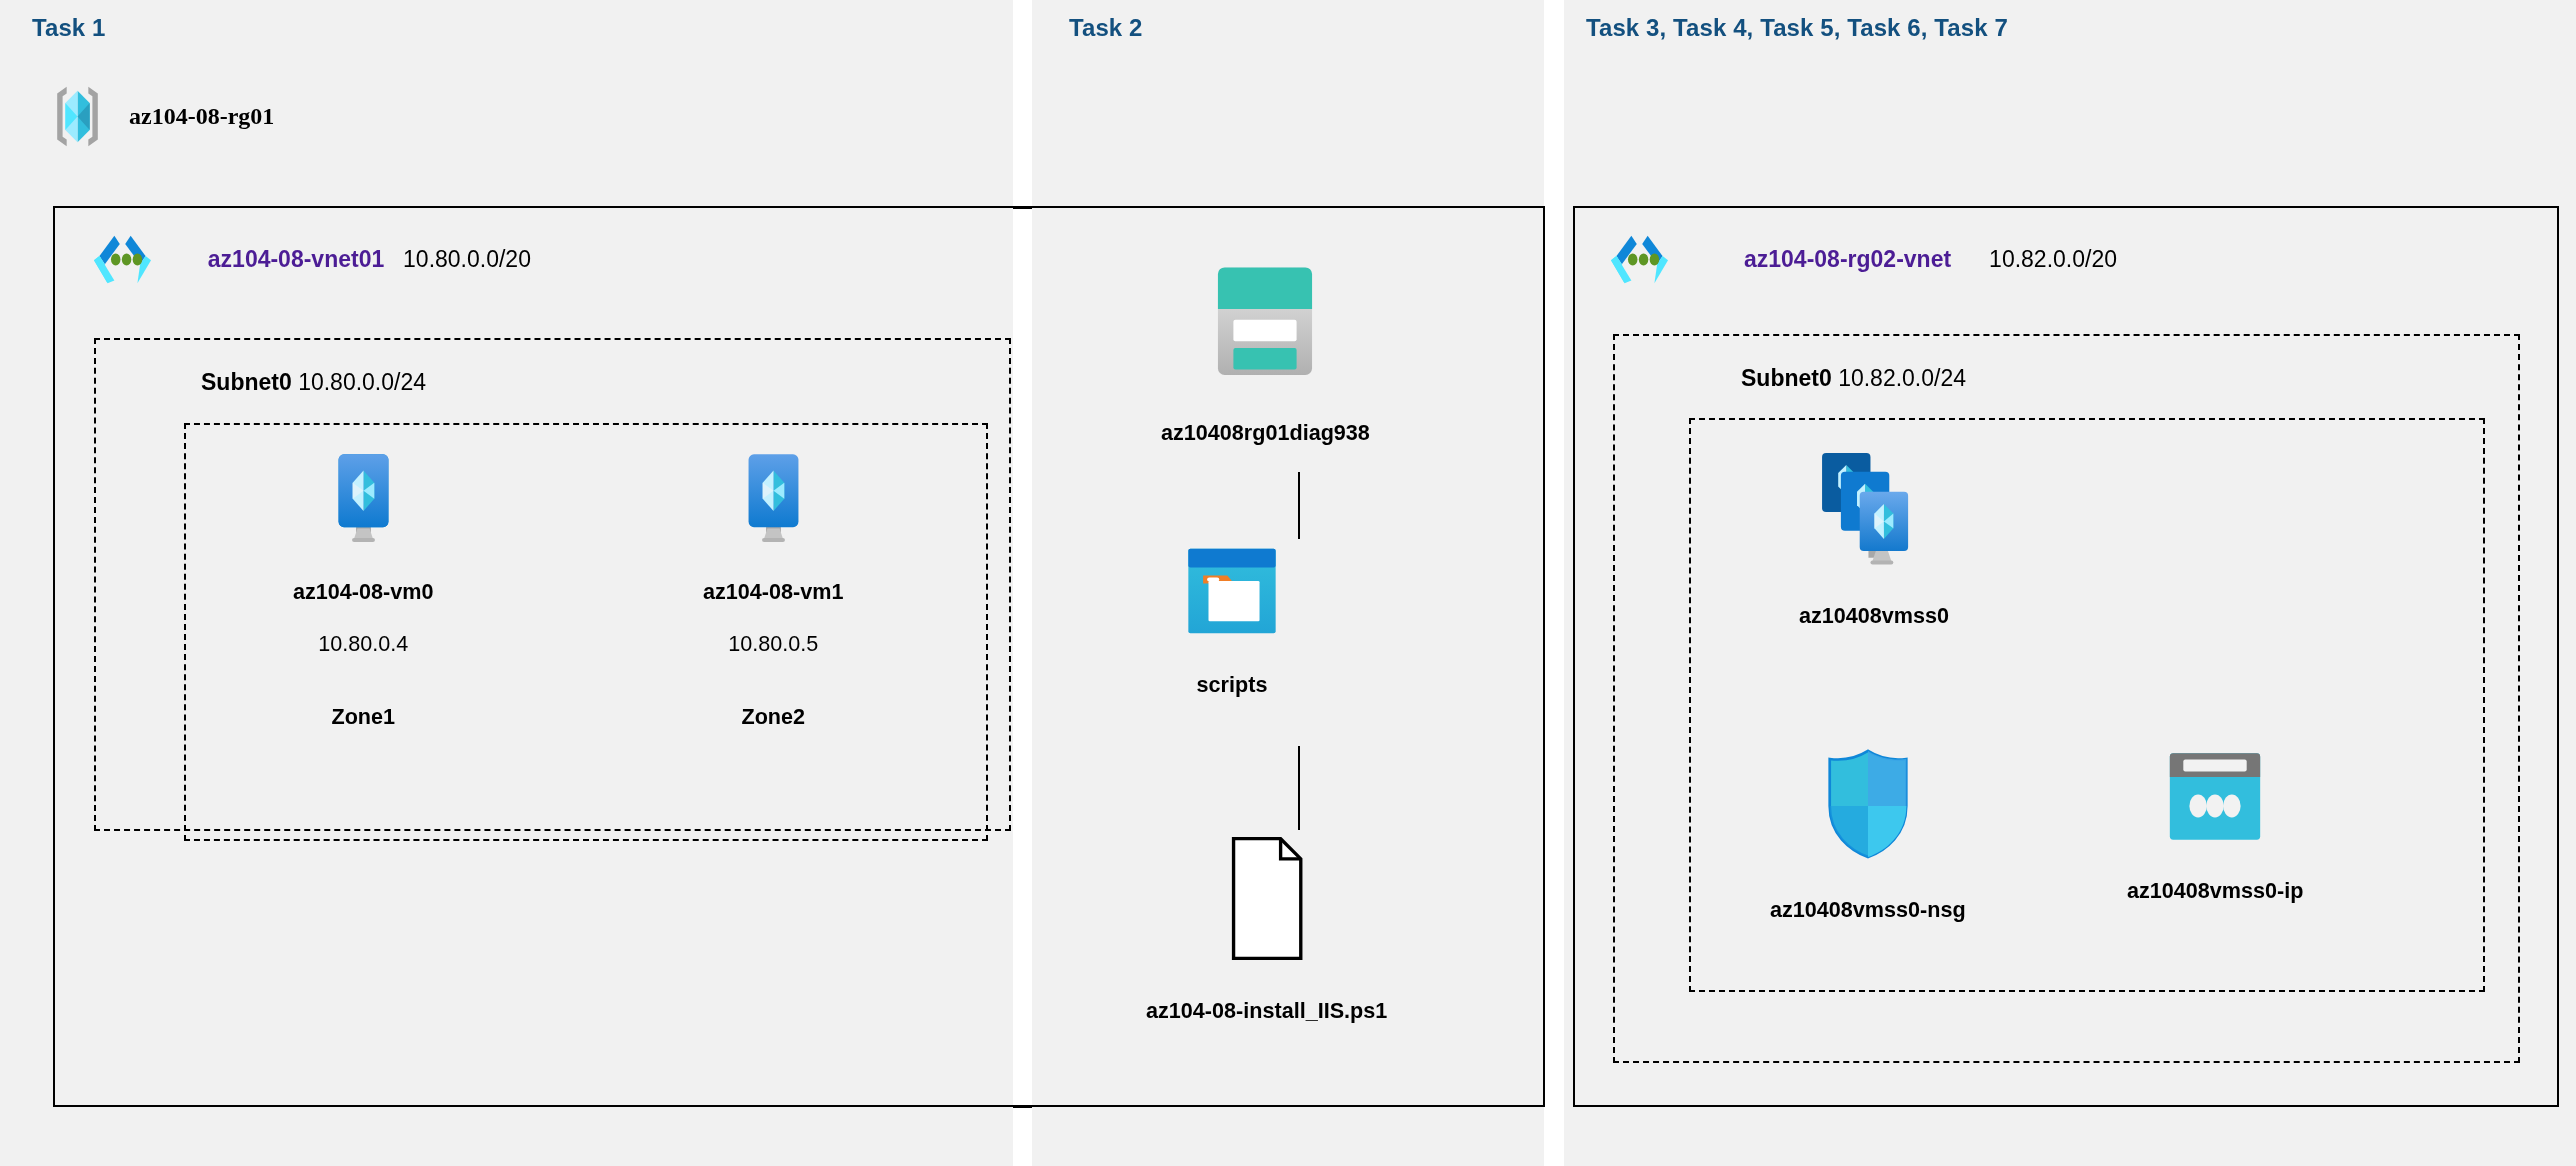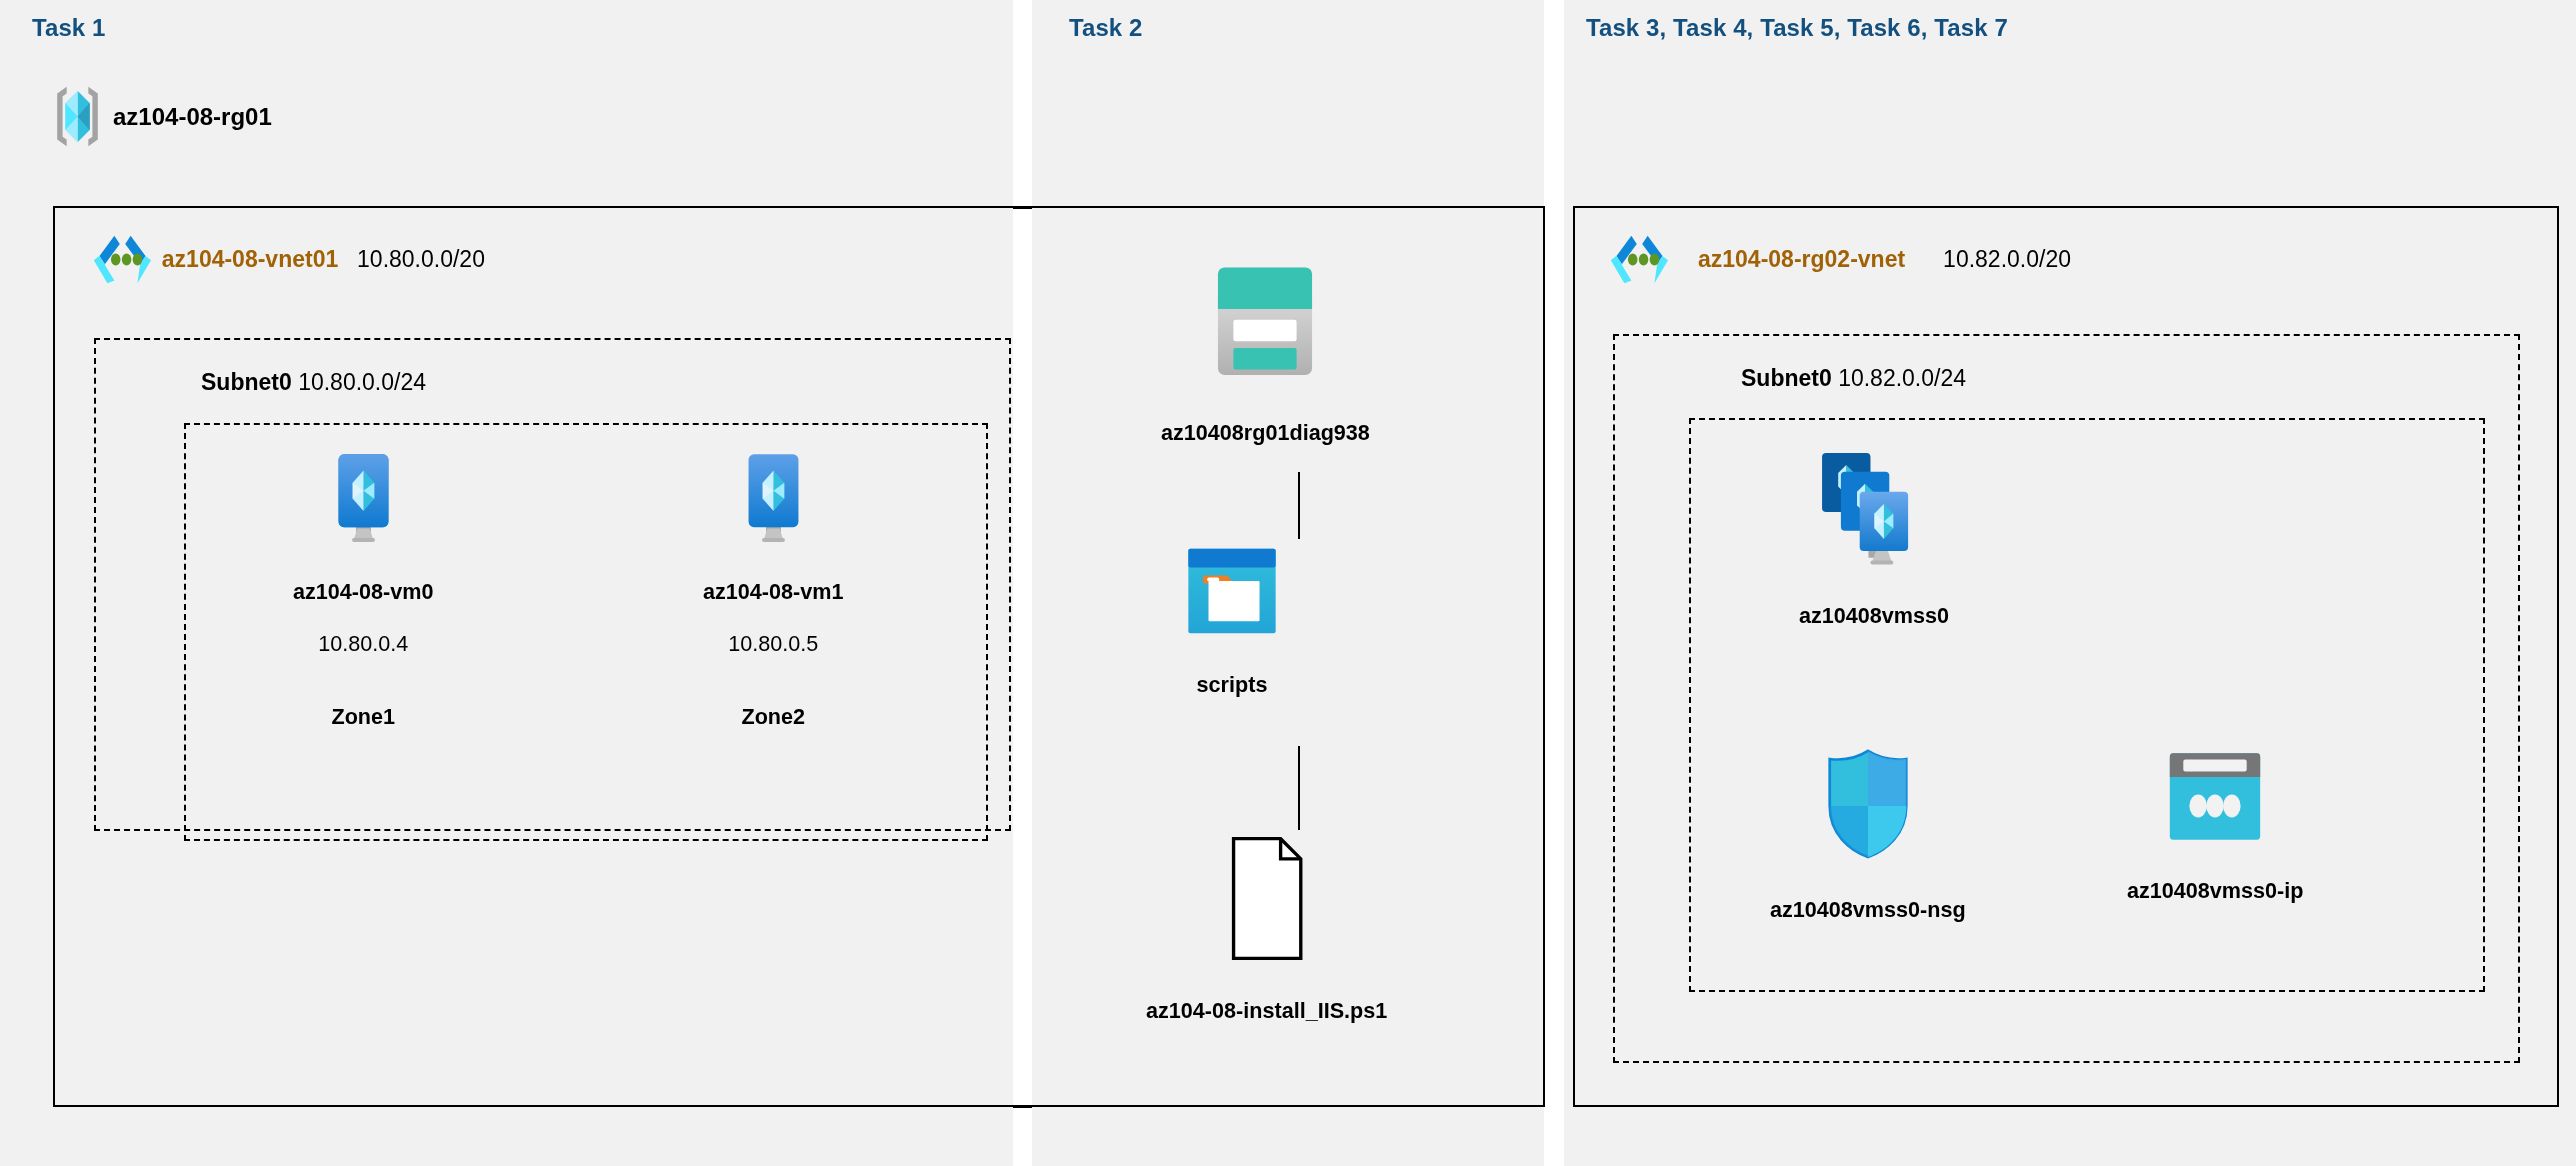--- a/index.html
+++ b/index.html
@@ -27,21 +27,21 @@
     font-weight:bold;
     font-size:24px;
     letter-spacing:0.1px;
     white-space:nowrap;
   }
   #label-task1{left:32px;top:13.5px;}
   #label-task2{left:1069px;top:13.5px;}
   #label-task3{left:1586px;top:13.5px;}
 
   
-  .rg{position:absolute;display:flex;align-items:center;gap:11px;}
+  .rg{position:absolute;display:flex;align-items:center;gap:27px;font-family:Liberation Serif, serif;}
   #rg01{left:53px;top:84px;}
   #rg02{left:1578px;top:84px;}
   .rg-name{
     font-size:24px;font-weight:bold;color:#000;white-space:nowrap;
   }
 
   
   .solid-box{
     position:absolute;
     border:2.7px solid #000;
@@ -55,21 +55,21 @@
   #gap-2{left:1545px;top:0px;width:19px;height:1166px;}
   
   .gutter-line{position:absolute;background:#000;height:2.7px;}
   #gutter-top-1{left:1013px;top:206px;width:19px;}
   #gutter-bot-1{left:1013px;top:1105px;width:19px;}
 
   
   .vnet-head{position:absolute;display:flex;align-items:center;gap:10.8px;}
   #vnet01-head{left:94px;top:233px;}
   #vnet02-head{left:1611px;top:233px;gap:30px;}
-  .vnet-name{font-size:23px;font-weight:bold;color:#a16207;white-space:nowrap;}
+  .vnet-name{font-size:23px;font-weight:bold;color:#4c1d95;white-space:nowrap;margin-left:46px;}
   .cidr{font-size:23px;font-weight:normal;color:#000;white-space:nowrap;margin-left:8px;}
 
   
   .dashed-box{
     position:absolute;
     border:2.7px dashed #000;
     box-sizing:border-box;
   }
   #subnet0-l{left:94px;top:338px;width:917px;height:493px;}
   #zonebox-l{left:184px;top:423px;width:804px;height:418px;}

